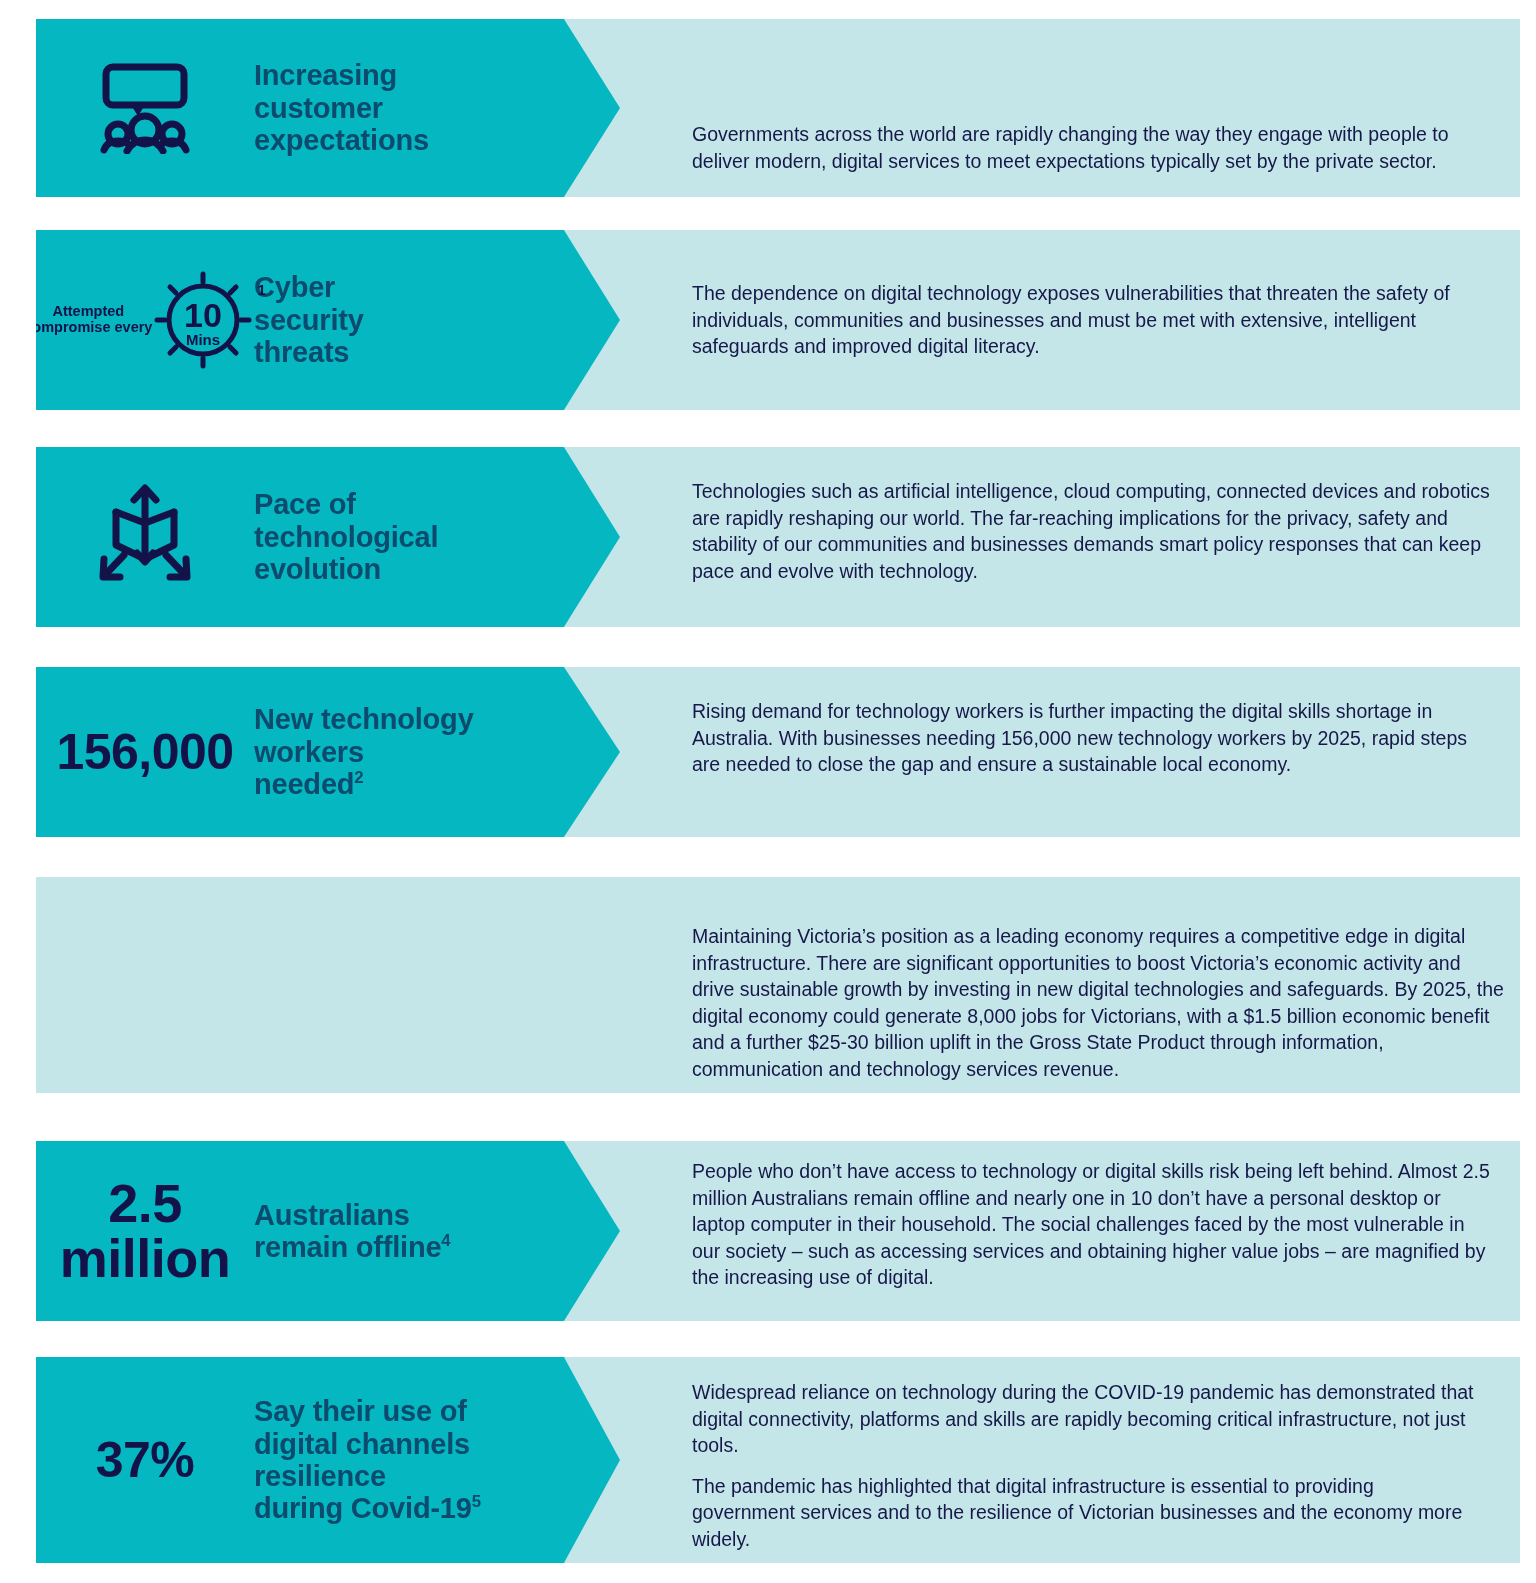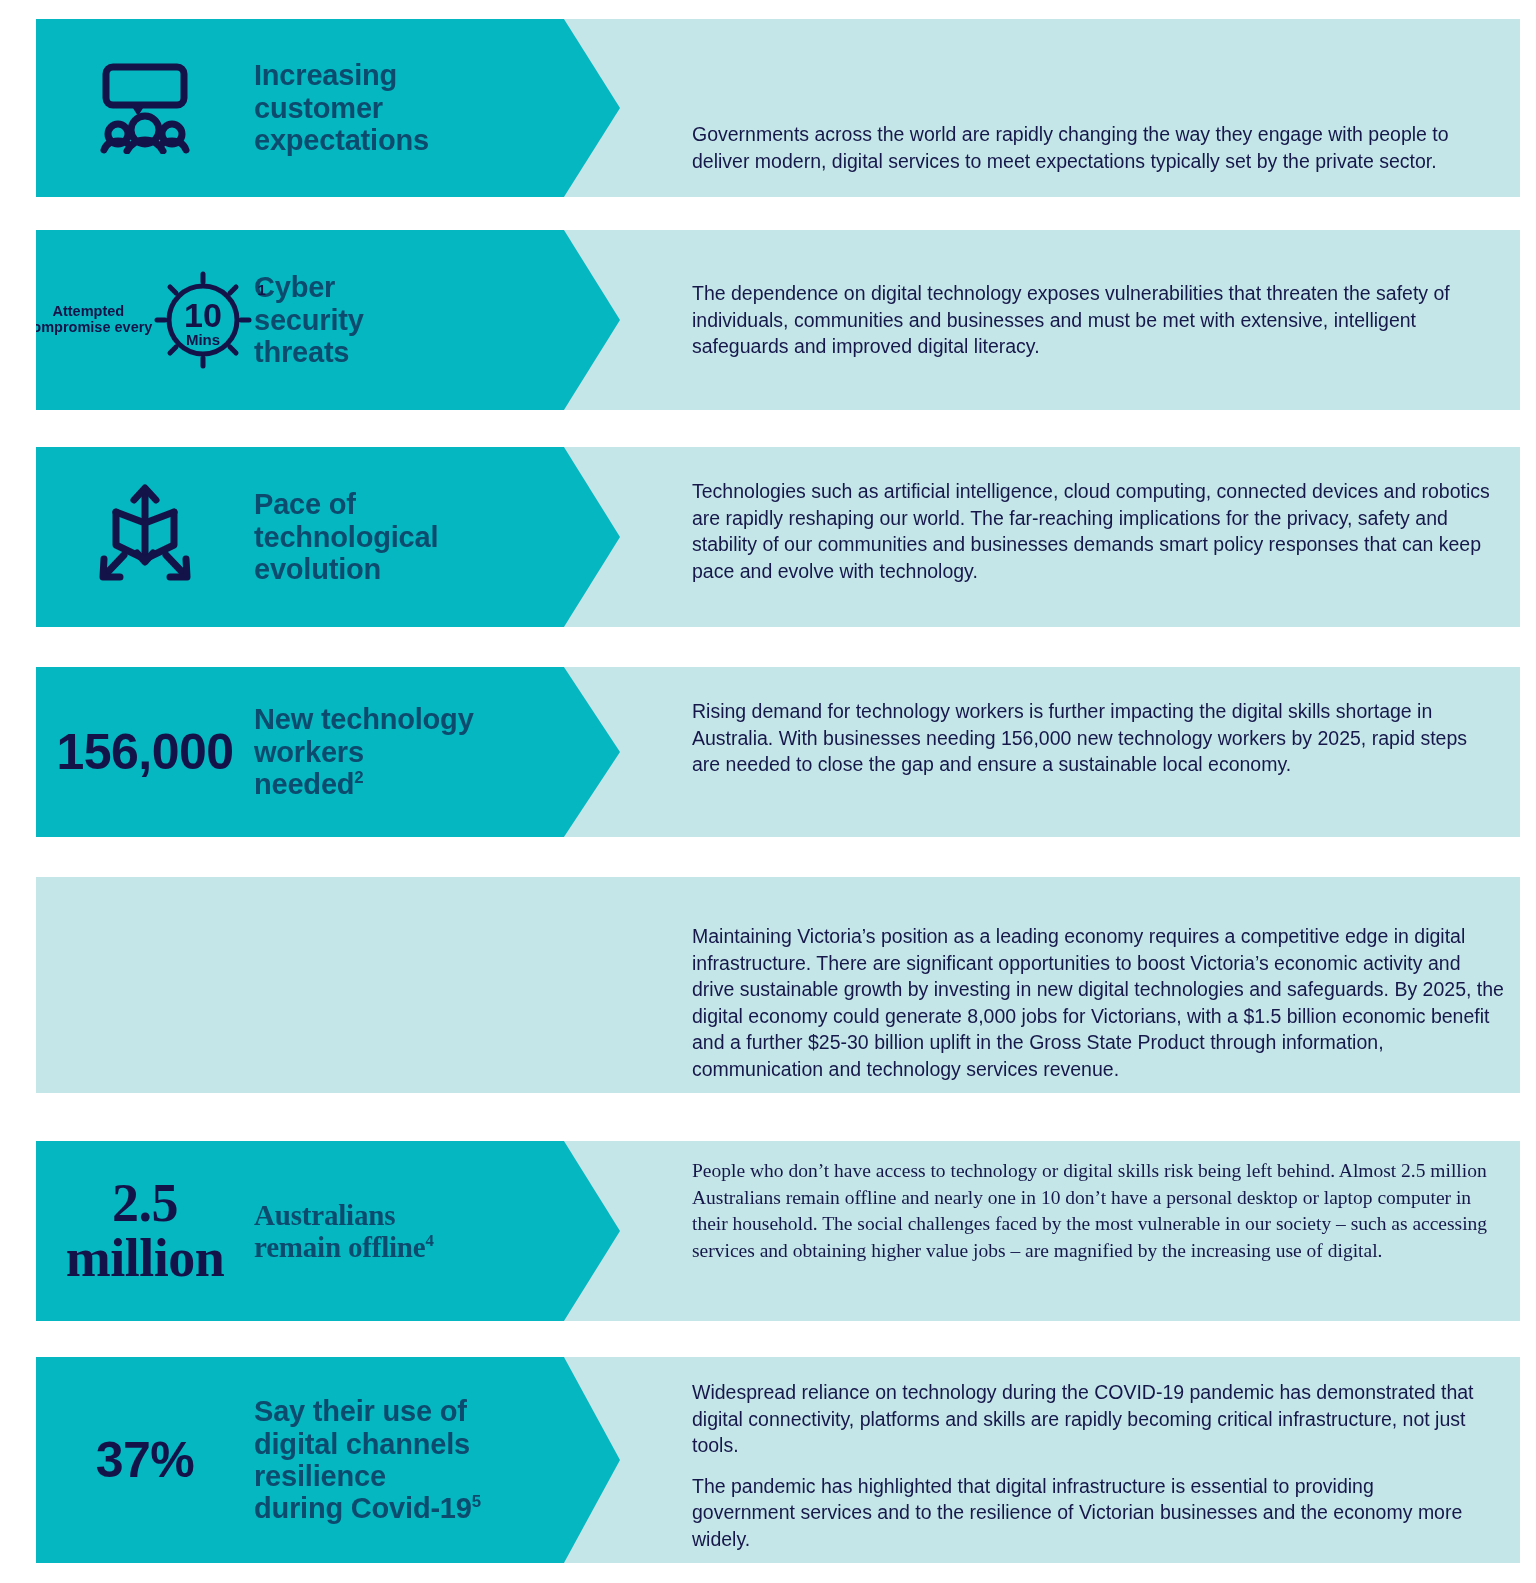--- a/index.html
+++ b/index.html
@@ -241,21 +241,21 @@
     </div>
   </div>
 
   <div class="row" style="top:877px; height:216px;">
     <div class="panel-light"></div>
     <div class="body-text" style="top:28px; width:812px;margin-top:18px;">
       <p>Maintaining Victoria’s position as a leading economy requires a competitive edge in digital infrastructure. There are significant opportunities to boost Victoria’s economic activity and drive sustainable growth by investing in new digital technologies and safeguards. By 2025, the digital economy could generate 8,000 jobs for Victorians, with a $1.5 billion economic benefit and a further $25-30 billion uplift in the Gross State Product through information, communication and technology services revenue.</p>
     </div>
   </div>
 
-  <div class="row" style="top:1141px; height:180px;font-family:Liberation Serif, serif;">
+  <div class="row" style="top:1141px; height:180px;">
     <div class="panel-light"></div>
     <div class="panel-teal">
       <div class="stat-cell stat-2line">
         <div>
           <span>2.5</span><br>
           <span>million</span>
         </div>
       </div>
       <div class="heading">
         <span>Australians</span><br>

